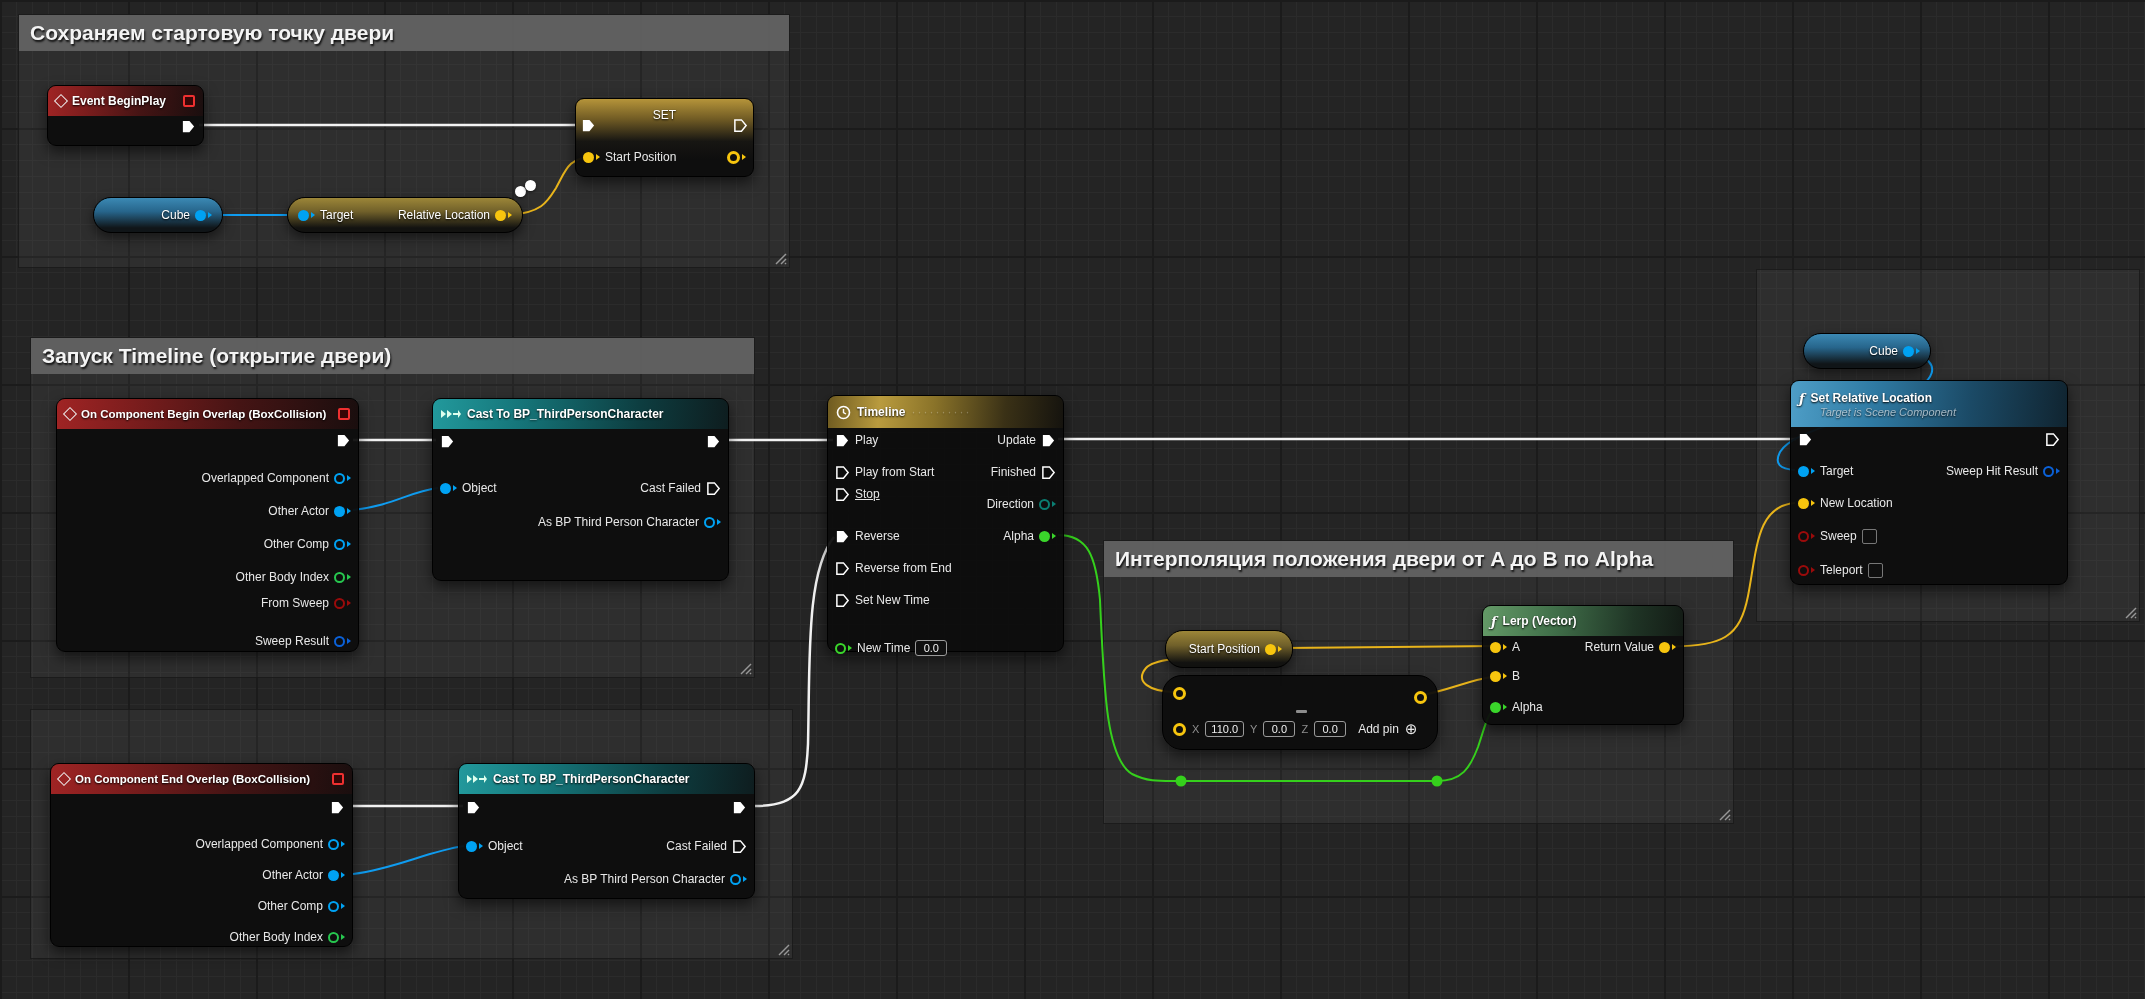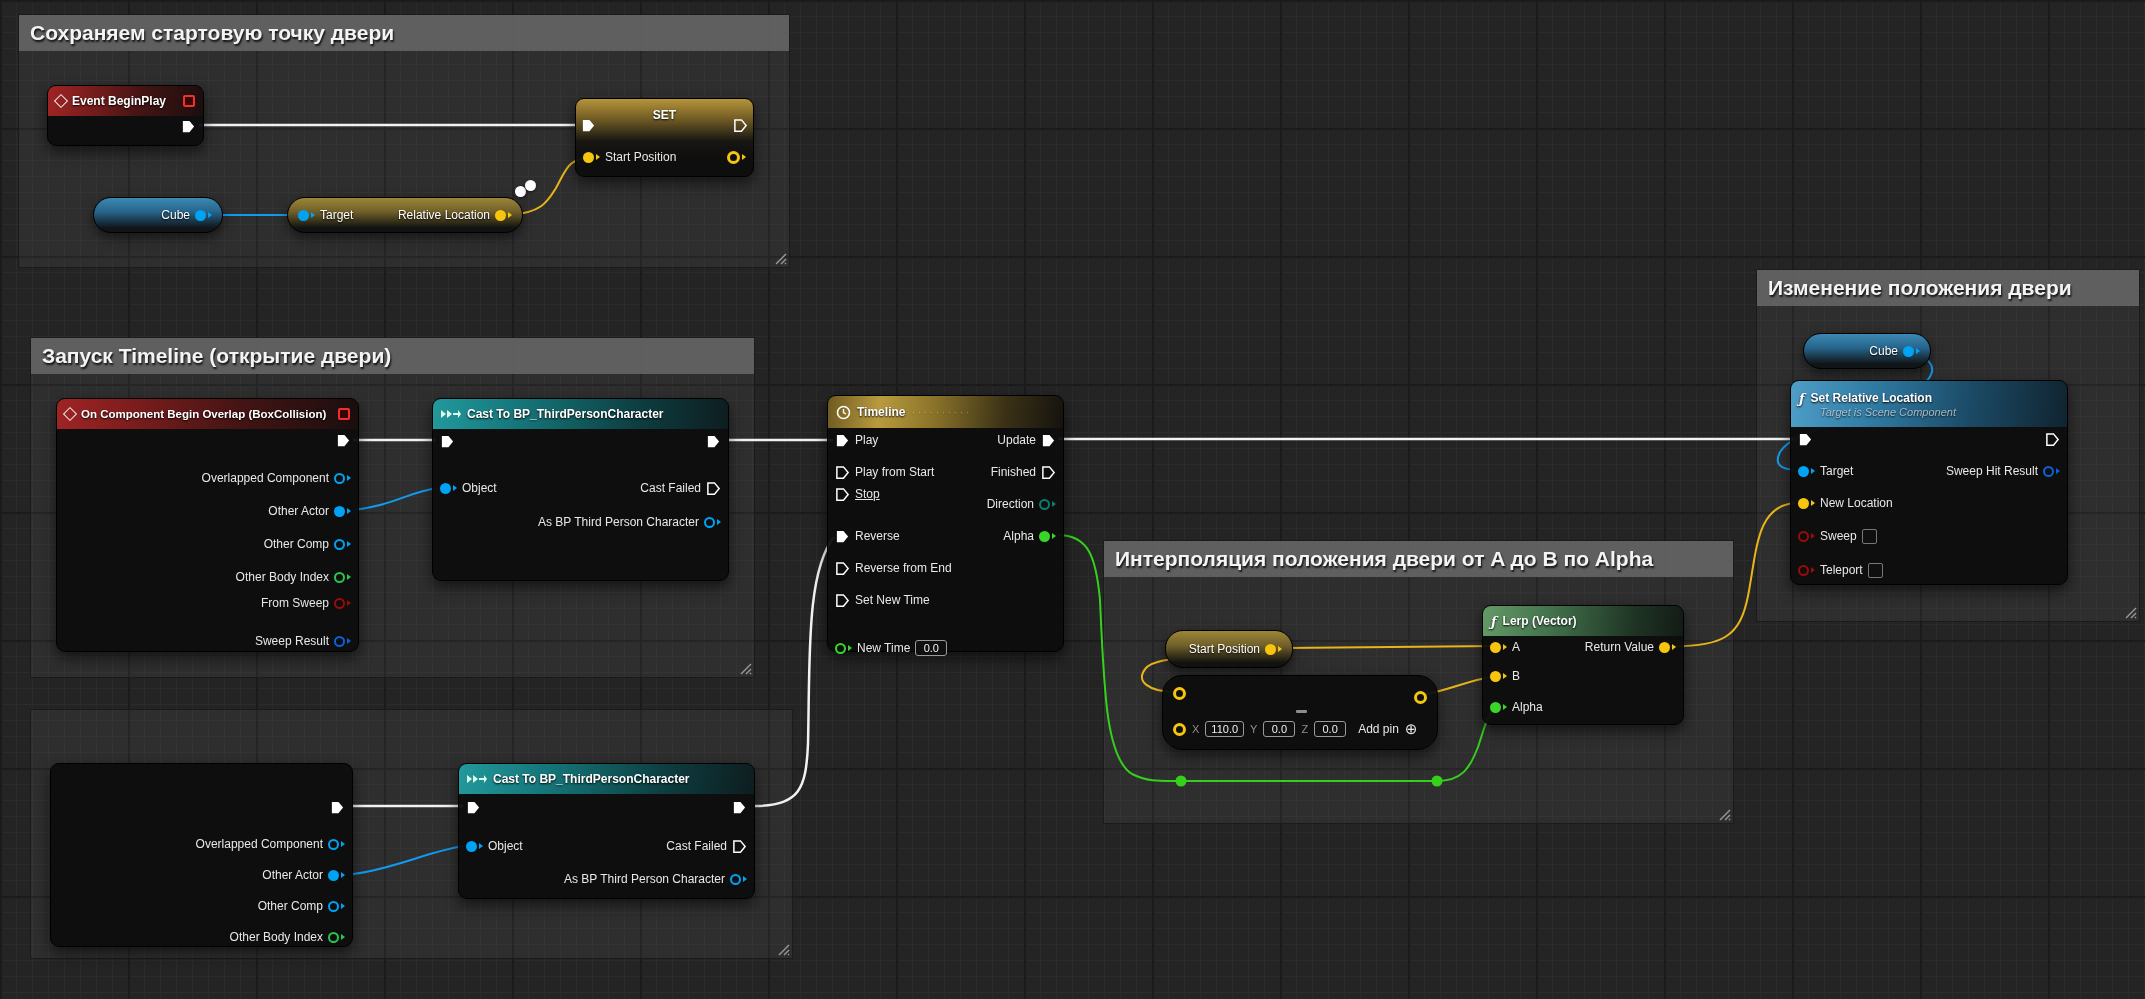--- a/index.html
+++ b/index.html
@@ -53,21 +53,21 @@
   .dico{transform:rotate(45deg);width:8px;height:8px;border:1.5px solid #eee;display:inline-block;flex:0 0 8px;}
   .redsq{width:12px;height:12px;border:2px solid #ee3030;background:rgba(70,0,0,.6);border-radius:2px;
     box-sizing:border-box;margin-left:auto;}
   .fico{font-family:"DejaVu Serif",serif;font-style:italic;font-weight:bold;font-size:13px;color:#fff;}
   .dots{opacity:.25;letter-spacing:2px;font-weight:normal;}
   .opdash{position:absolute;width:11px;height:3px;background:#8d8d8d;border-radius:1px;}
   svg.wires{position:absolute;left:0;top:0;z-index:2;pointer-events:none;}
   svg.wires path{fill:none;}
   .bubble{position:absolute;width:11px;height:11px;border-radius:50%;background:#fff;z-index:5;
     box-shadow:0 1px 3px rgba(0,0,0,.6);}
-  .settitle{position:absolute;top:9px;left:0;right:0;text-align:center;font-weight:bold;font-size:12px;
+  .settitle{position:absolute;top:9px;left:0;right:0;text-align:center;font-weight:normal;font-size:12px;
     color:#fff;text-shadow:0 1px 2px #000;}
   .setnode{background:linear-gradient(180deg,rgba(190,155,60,.95) 0%,rgba(130,105,40,.85) 26%,
     rgba(30,28,22,.55) 55%,rgba(13,13,13,.0) 78%),rgba(13,13,13,.95);}
 </style>
 </head>
 <body>
 
 <div id="canvas">
 
   <div class="comment" style="left:18px;top:14px;width:770px;height:252px;">
@@ -101,23 +101,20 @@
     <div class="comment-h">
         <span>Интерполяция положения двери от A до B по Alpha</span>
       </div>
     <svg class="rsz">
         <line x1="13" y1="3" x2="3" y2="13"></line>
         <line x1="13" y1="8" x2="8" y2="13"></line>
         <line x1="13" y1="12" x2="12" y2="13"></line>
       </svg>
   </div>
   <div class="comment" style="left:1756px;top:269px;width:382px;height:351px;">
-    <div class="comment-h">
-        <span>Изменение положения двери</span>
-      </div>
     <svg class="rsz">
         <line x1="13" y1="3" x2="3" y2="13"></line>
         <line x1="13" y1="8" x2="8" y2="13"></line>
         <line x1="13" y1="12" x2="12" y2="13"></line>
       </svg>
   </div>
 
   <svg class="wires" width="2145" height="999">
     <path d="M199,125 H578" stroke="#f2f2f2" stroke-width="2.5"></path>
     <path d="M205,215 H307" stroke="#0f9cf0" stroke-width="2"></path>
@@ -453,20 +450,25 @@
       <span>B</span>
     </div>
     <div class="row L" style="top:92px;">
       <i class="pin f" style="--c:#3ad52b"></i>
         <i class="arr" style="--c:#3ad52b"></i>
       <span>Alpha</span>
     </div>
   </div>
 
   <div class="node" style="left:50px;top:763px;width:301px;height:182px;">
+    <div class="hdr red" style="font-size:11.5px;">
+      <i class="dico"></i>
+      <span>On Component End Overlap (BoxCollision)</span>
+      <i class="redsq"></i>
+    </div>
     <div class="row R" style="top:34px;">
       <svg class="exe" viewBox="0 0 16 16">
           <path d="M2 2h7l5 6-5 6H2z"></path>
         </svg>
     </div>
     <div class="row R" style="top:71px;">
       <span>Overlapped Component</span>
       <i class="pin r" style="--c:#00a2f3"></i>
         <i class="arr" style="--c:#00a2f3"></i>
     </div>

